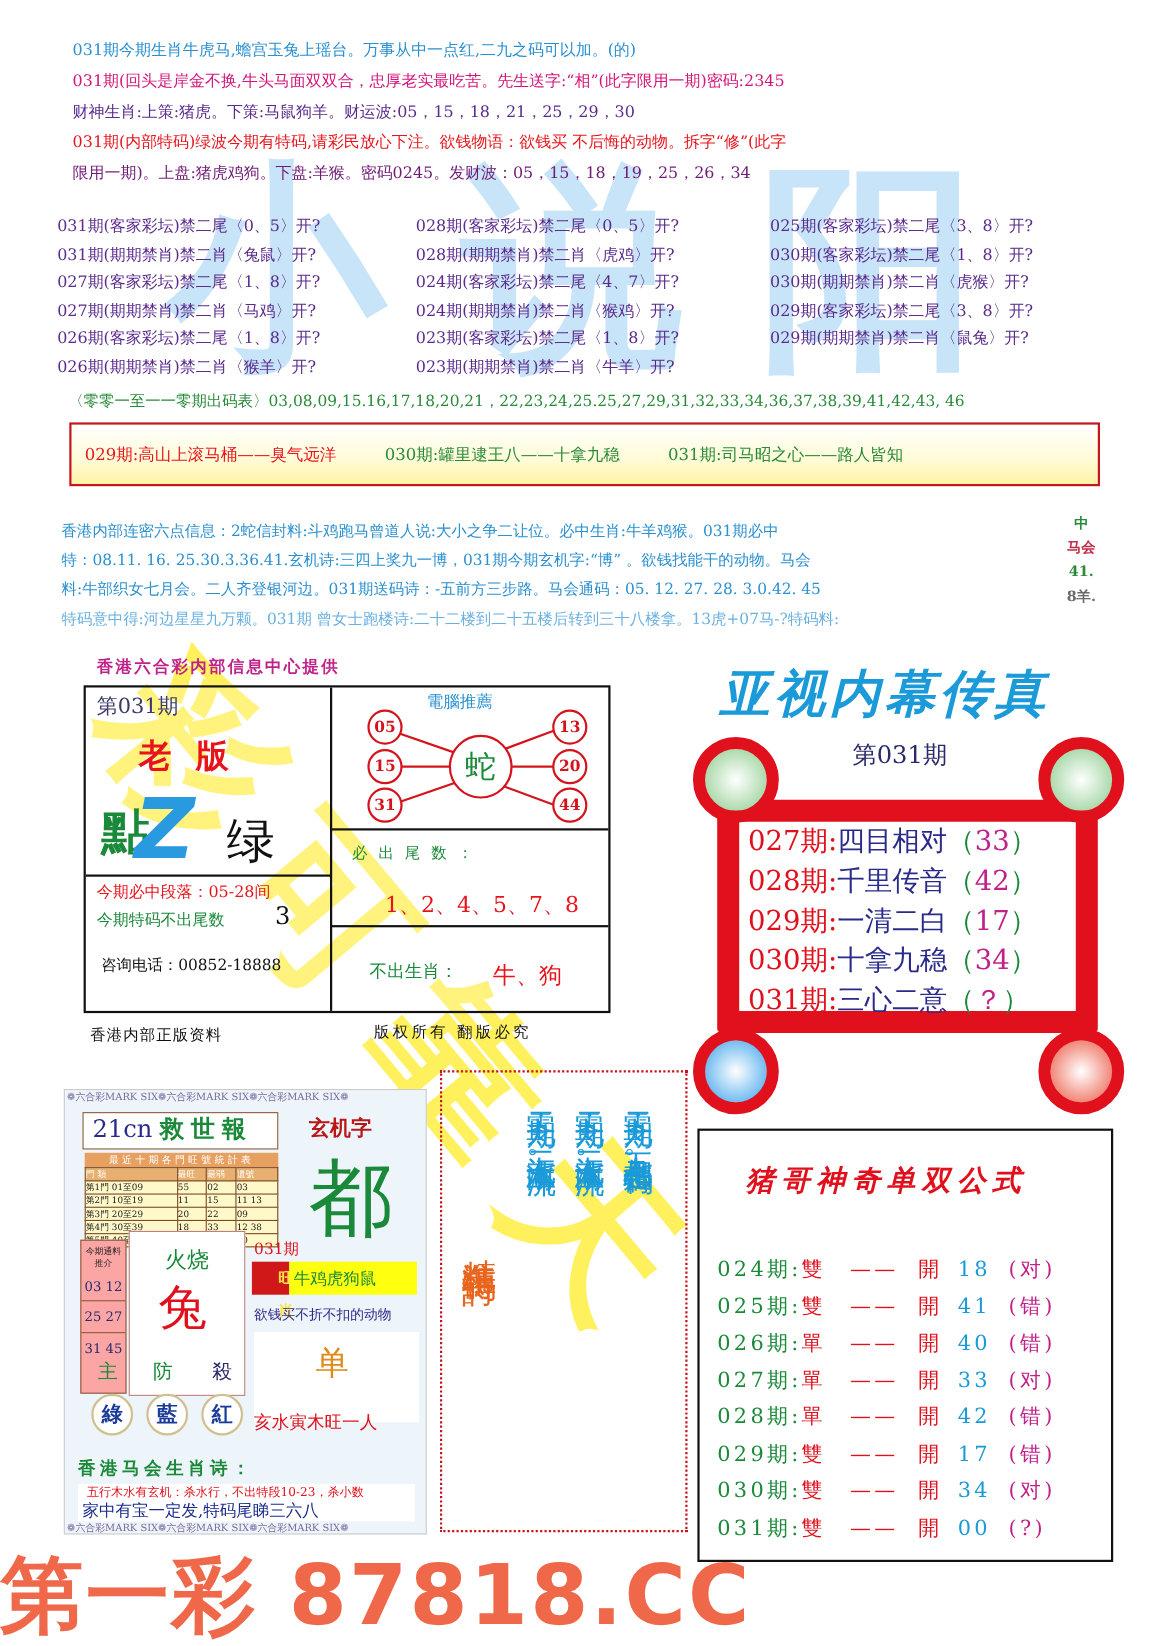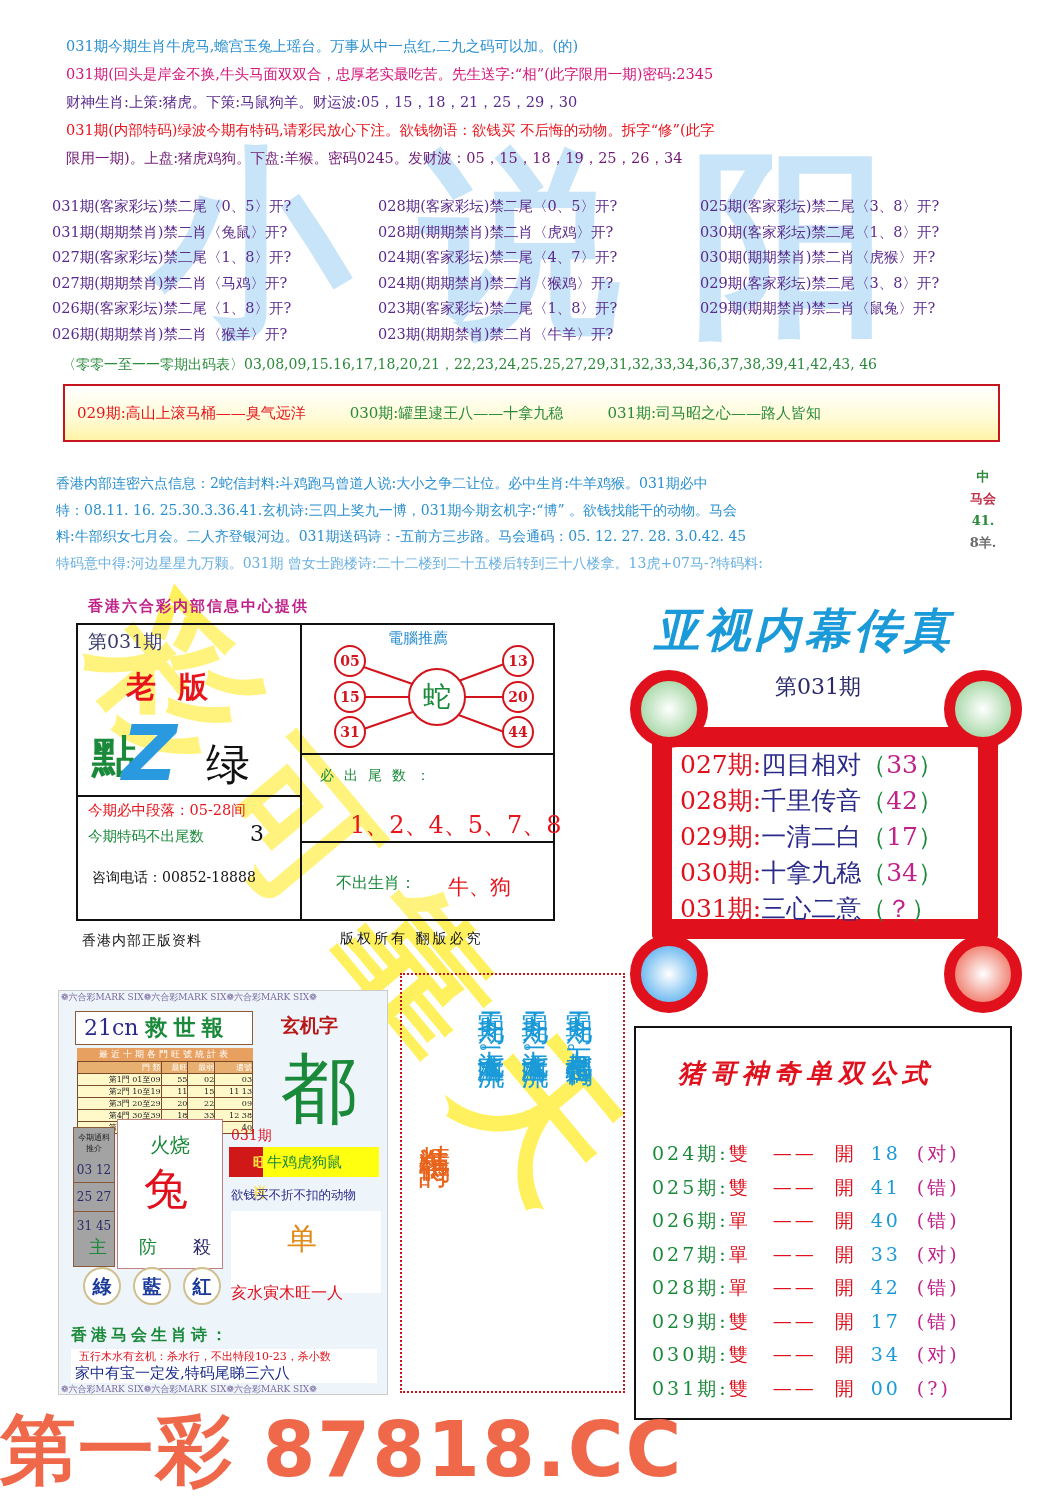--- a/index.html
+++ b/index.html
@@ -46,40 +46,40 @@
   .segment { left: 10px; top: 176px; font-size: 14.5px; color: #e8141c; white-space: nowrap; }
   .no-tail { left: 10px; top: 202px; font-size: 14.5px; color: #1a8a3a; white-space: nowrap; }
   .no-tail-num { left: 172px; top: 196px; font-size: 22px; color: #111; }
   .phone { left: 14px; top: 244px; font-size: 14px; color: #111; white-space: nowrap; }
 
   .pc-title { left: 310px; top: 4px; font-size: 15px; color: #2a90d0; }
   .ball-sm { width: 32px; height: 32px; border: 2px solid #d4141c; border-radius: 50%; display: flex; align-items: center; justify-content: center; font-size: 14px; color: #d4141c; background: #fff; position: absolute; font-weight: bold; }
   .ball-lg { width: 58px; height: 58px; border: 2px solid #d4141c; border-radius: 50%; display: flex; align-items: center; justify-content: center; font-size: 28px; color: #1a8a3a; background: #fff; position: absolute; }
 
   .must-tail-label { left: 242px; top: 142px; font-size: 14px; color: #1a8a3a; letter-spacing: 10px; }
-  .must-tail { left: 272px; top: 184px; font-size: 24px; color: #e8141c; white-space: nowrap; }
+  .must-tail { left: 272px; top: 184px; font-size: 20px; color: #e8141c; white-space: nowrap; }
   .no-zodiac-label { left: 258px; top: 248px; font-size: 16px; color: #1a8a3a; }
   .no-zodiac-val { left: 370px; top: 248px; font-size: 21px; color: #e8141c; }
 
   .footer-left { left: 82px; top: 932px; font-size: 14px; color: #111; letter-spacing: 1px; }
   .footer-right { left: 340px; top: 930px; font-size: 14px; color: #111; letter-spacing: 3px; white-space: nowrap; }
 
   
   .fax-title { left: 654px; top: 600px; font-size: 46px; font-weight: bold; color: #1a9ad8; font-style: italic; letter-spacing: 4px; font-family: "DejaVu Sans", sans-serif; white-space: nowrap; }
   .fax-issue { left: 775px; top: 672px; font-size: 22px; color: #2a2a6a; }
   .fax-frame { left: 652px; top: 727px; width: 346px; height: 212px; border: 20px solid #e0101c; background: #fff; border-radius: 4px; }
   .fax-frame .row { font-size: 25px; line-height: 36px; white-space: nowrap; padding-left: 8px; }
   .corner-ball { position: absolute; width: 78px; height: 78px; border-radius: 50%; border: 11px solid #e0101c; z-index: 3; }
 
   
   .jsb { left: 58px; top: 990px; width: 330px; height: 405px; border: 1px solid #ccc; background: #eef5fa; }
   .jsb-strip { font-size: 9px; color: #7a6aa0; white-space: nowrap; position: absolute; }
   .jsb-title-box { position: absolute; left: 16px; top: 20px; width: 178px; height: 34px; border: 1px solid #8a5a3a; background: #fff; font-size: 22px; padding-left: 8px; line-height: 32px; white-space: nowrap; }
   .jsb-table { position: absolute; left: 18px; top: 60px; width: 176px; font-size: 8px; border-collapse: collapse; background: #fff8c8; }
-  .jsb-table td, .jsb-table th { border: 1px solid #7a4a2a; text-align: right; height: 11px; color: #222; margin-top: 48px; }
+  .jsb-table td, .jsb-table th { border: 1px solid #7a4a2a; text-align: left; height: 11px; color: #222; margin-top: 48px; }
   .jsb-table th { background: #e8b070; color: #fff; font-weight: normal; }
   .mys-char-label { position: absolute; left: 222px; top: 22px; font-size: 19px; font-weight: bold; color: #b81818; }
   .mys-char { position: absolute; left: 222px; top: 48px; font-size: 76px; color: #1a8a3a; }
 
   .poem-box { left: 400px; top: 973px; width: 225px; height: 420px; border: 2px dotted #c4161c; }
   .v-col { position: absolute; writing-mode: vertical-rl; font-family: "DejaVu Sans", sans-serif; font-size: 27px; color: #1a9ad8; line-height: 1; letter-spacing: 2px; }
   .v-title { position: absolute; writing-mode: vertical-rl; font-family: "DejaVu Sans", sans-serif; font-size: 31px; color: #e8641c; letter-spacing: 3px; }
 
   
   .oe-box { left: 634px; top: 1026px; width: 378px; height: 394px; border: 2px solid #111; background: rgba(255,255,255,0.2); }
@@ -243,21 +243,21 @@
           <td>第5門 40至49</td>
           <td>41</td>
           <td>47</td>
           <td>40</td>
         </tr>
   </tbody>
     </table>
   <div class="mys-char-label">玄机字</div>
   <div class="mys-char">都</div>
 
-  <div class="abs" style="left:14px; top:136px; width:42px; height:140px; border:1px solid #8a5a3a; background:#a3a3a3; text-align:center;">
+  <div class="abs" style="left:14px; top:136px; width:42px; height:140px; border:1px solid #8a5a3a; background:#fca5a5; text-align:center;">
     <div style="font-size:8px; color:#222; padding:4px 2px;">今期通料推介</div>
     <div style="font-size:12px; color:#2a2a6a; line-height:24px;">03 12</div>
     <div style="font-size:12px; color:#2a2a6a; line-height:28px; border-top:1px solid #8a5a3a;">25 27</div>
     <div style="font-size:12px; color:#2a2a6a; line-height:28px; border-top:1px solid #8a5a3a;">31 45</div>
   </div>
   <div class="abs" style="left:58px; top:128px; width:106px; height:150px; background:#fff; border:1px solid #c08080;">
     <div class="abs" style="left:32px; top:12px; font-size:20px; color:#1a8a3a;">火烧</div>
     <div class="abs" style="left:26px; top:40px; font-size:44px; color:#e0101c;">兔</div>
   </div>
   <div class="abs" style="left:30px; top:244px; font-size:18px; color:#1a8a3a;">主</div>

